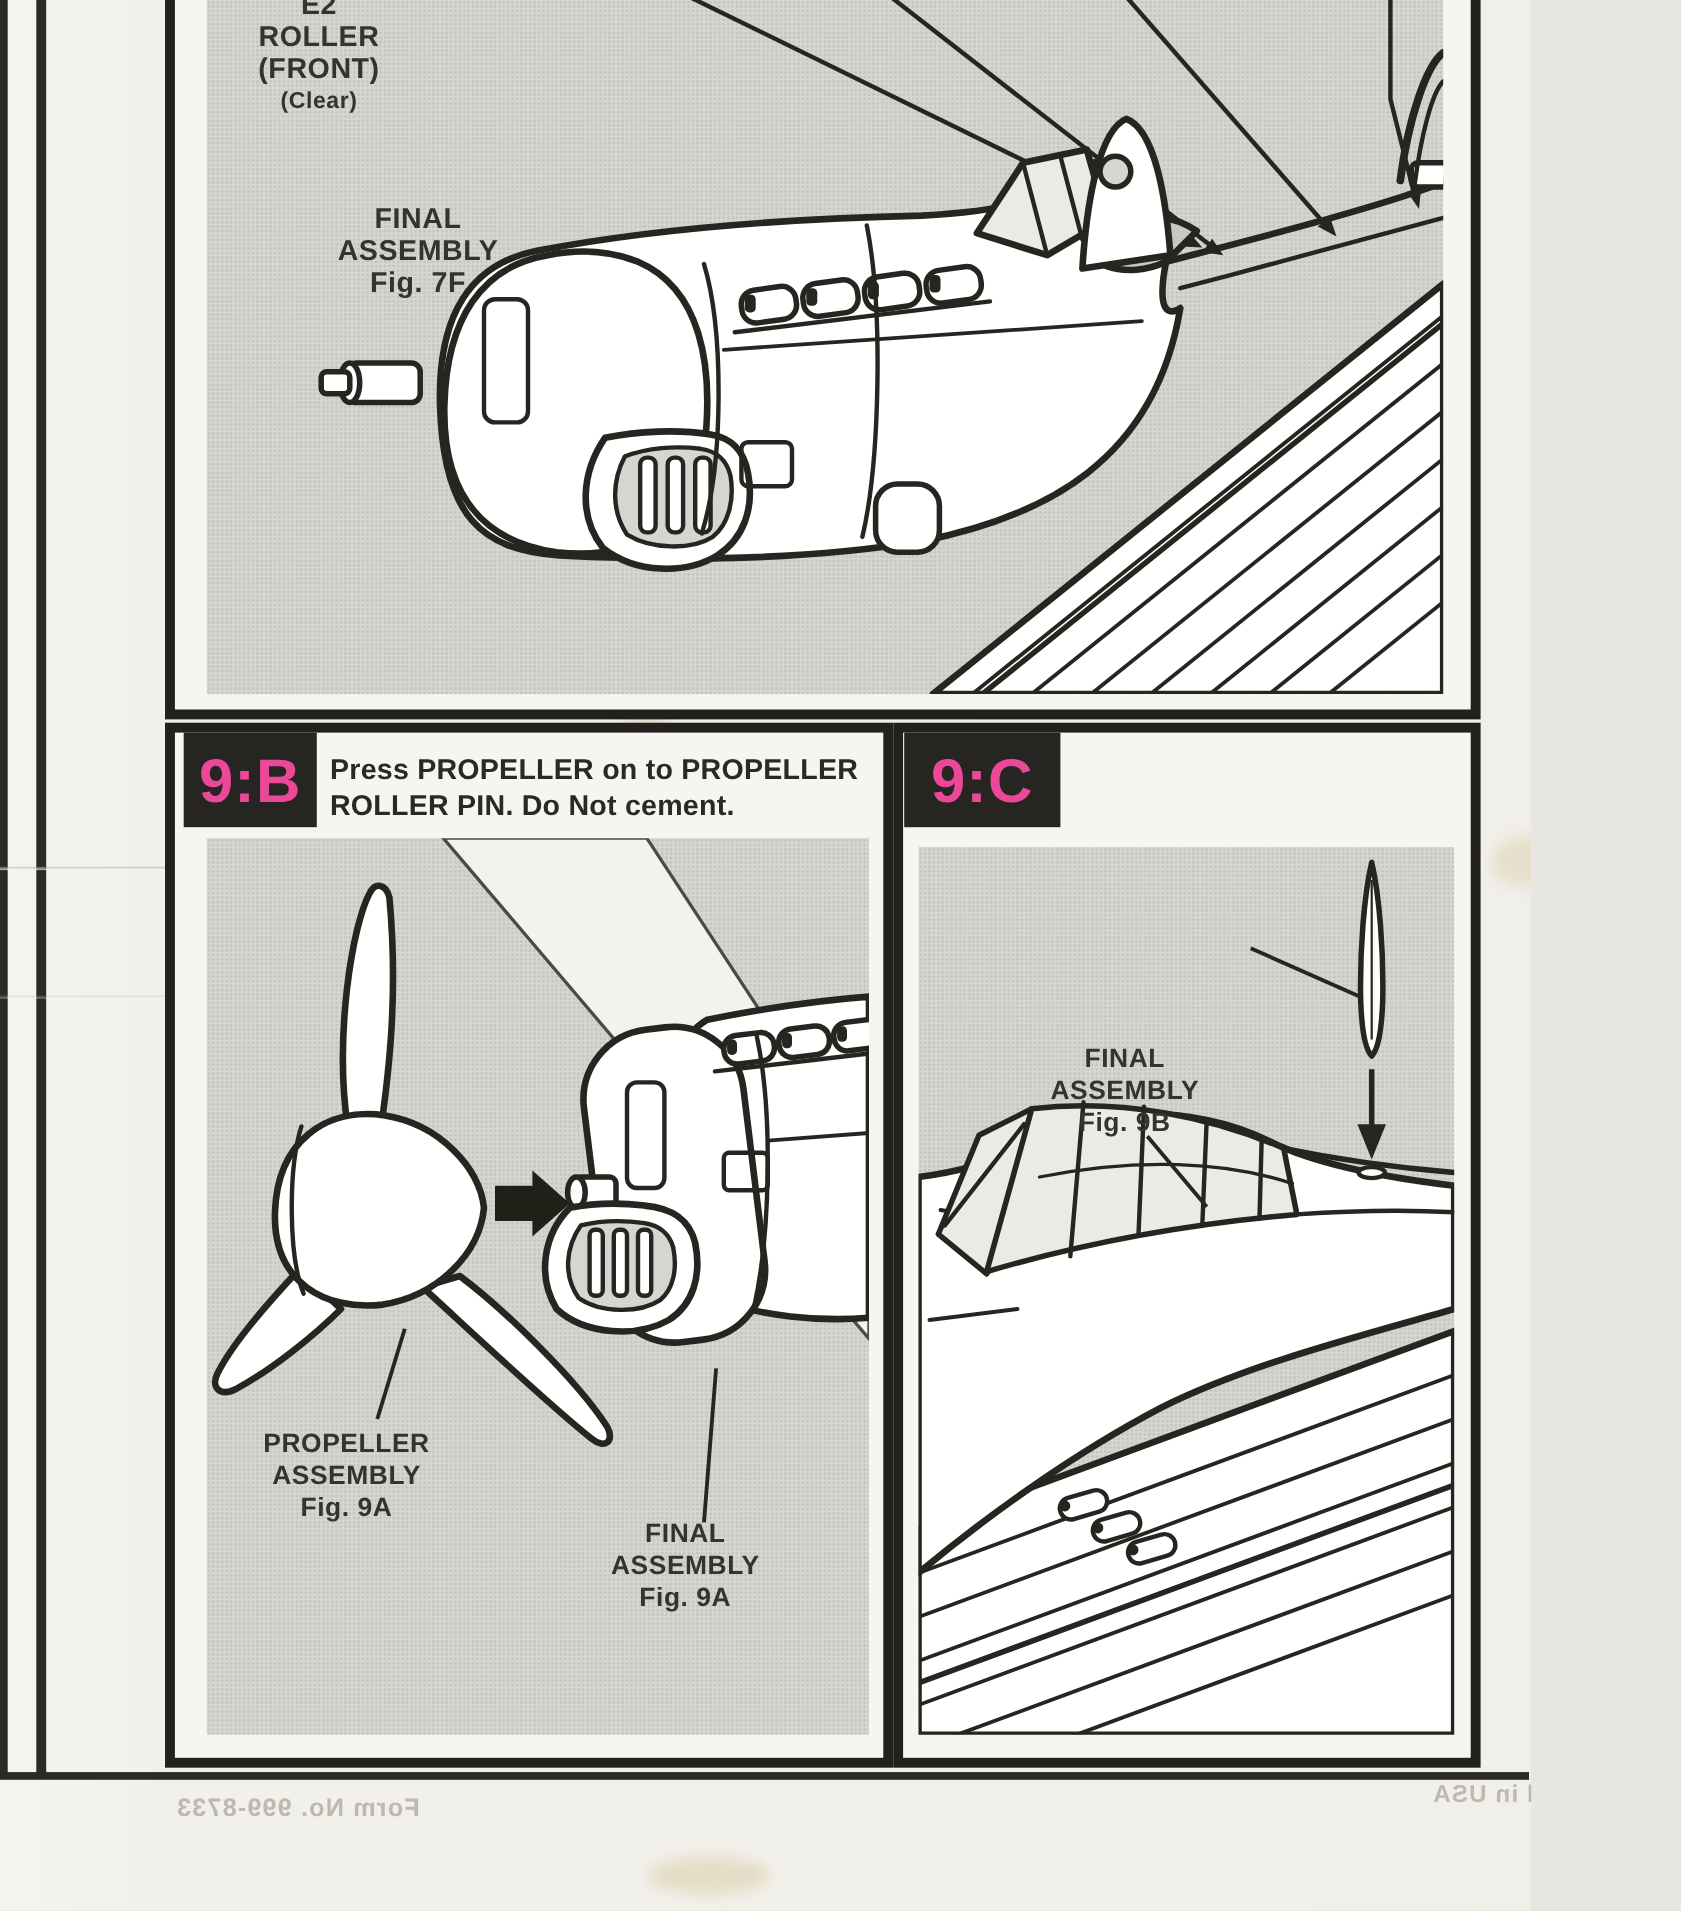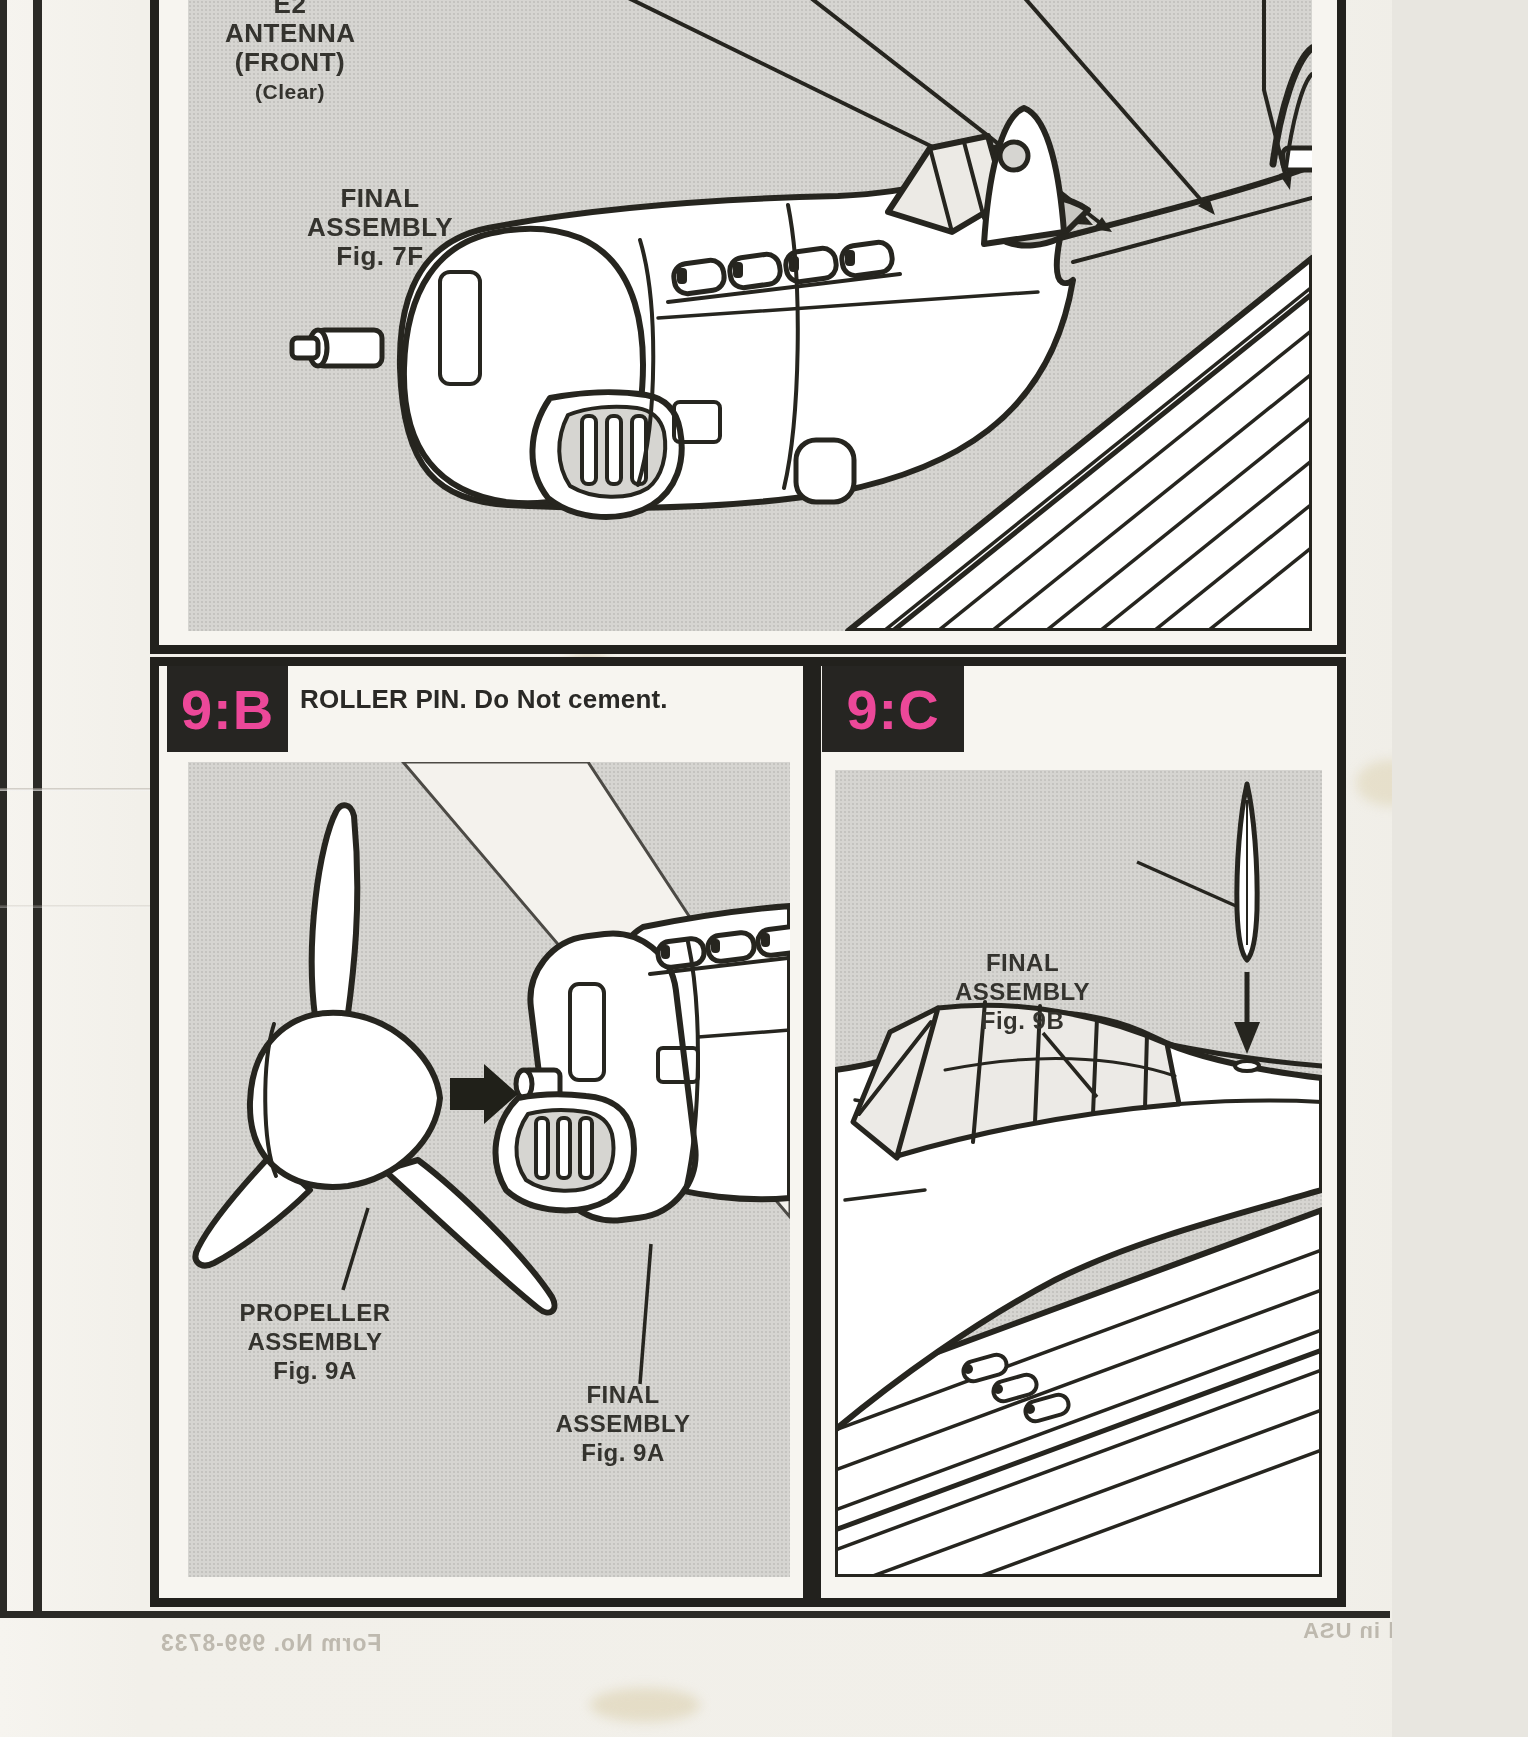--- a/index.html
+++ b/index.html
@@ -150,37 +150,38 @@
           <path d="M872,238 C960,215 1060,190 1124,166" fill="none"></path>
           <path d="M885,262 C970,240 1060,215 1124,198" fill="none" stroke-width="4"></path>
           <rect x="1095" y="148" width="52" height="22" rx="6" stroke-width="5"></rect>
           <path d="M1085,164 C1092,110 1108,60 1124,48" fill="none" stroke-width="7"></path>
           <path d="M1098,168 C1104,122 1114,84 1124,74" fill="none" stroke-width="4"></path>
         </g>
       </svg>
 
       <div class="lbl lbl-26" style="left:37px;top:-10px;width:130px;">
         <div>E2</div>
-        <div>ANTENNA</div>
+        <div>ROLLER</div>
         <div>(FRONT)</div>
         <div class="small-line">(Clear)</div>
       </div>
       <div class="lbl lbl-26" style="left:117px;top:184px;width:150px;">
         <div>FINAL</div>
         <div>ASSEMBLY</div>
         <div>Fig. 7F</div>
       </div>
     </div>
   </section>
 
   <section class="panel" style="left:150px;top:657px;width:662px;height:950px;">
     <div class="badge" style="left:8px;top:0;width:121px;height:86px;">
       <span>9:B</span>
     </div>
     <div class="instr instr-9b" style="left:141px;top:17px;width:505px;">
+      <div>Press PROPELLER on to PROPELLER</div>
       <div>ROLLER PIN. Do Not cement.</div>
     </div>
 
     <div class="gray" style="left:29px;right:13px;top:96px;bottom:21px;padding-left:20px;">
       <svg viewBox="0 0 602 815" preserveAspectRatio="none">
 
         <polygon points="215,0 400,0 602,308 602,455" fill="#f4f2ed" stroke="#4c4a45" stroke-width="3"></polygon>
 
         <g fill="#ffffff" stroke="#26251f" stroke-width="6" stroke-linejoin="round" stroke-linecap="round">
           <path d="M455,165 C520,152 575,146 602,144 L602,436 C555,440 505,434 462,420 C430,408 415,390 412,360 L412,250 C415,215 430,180 455,165 Z"></path>

